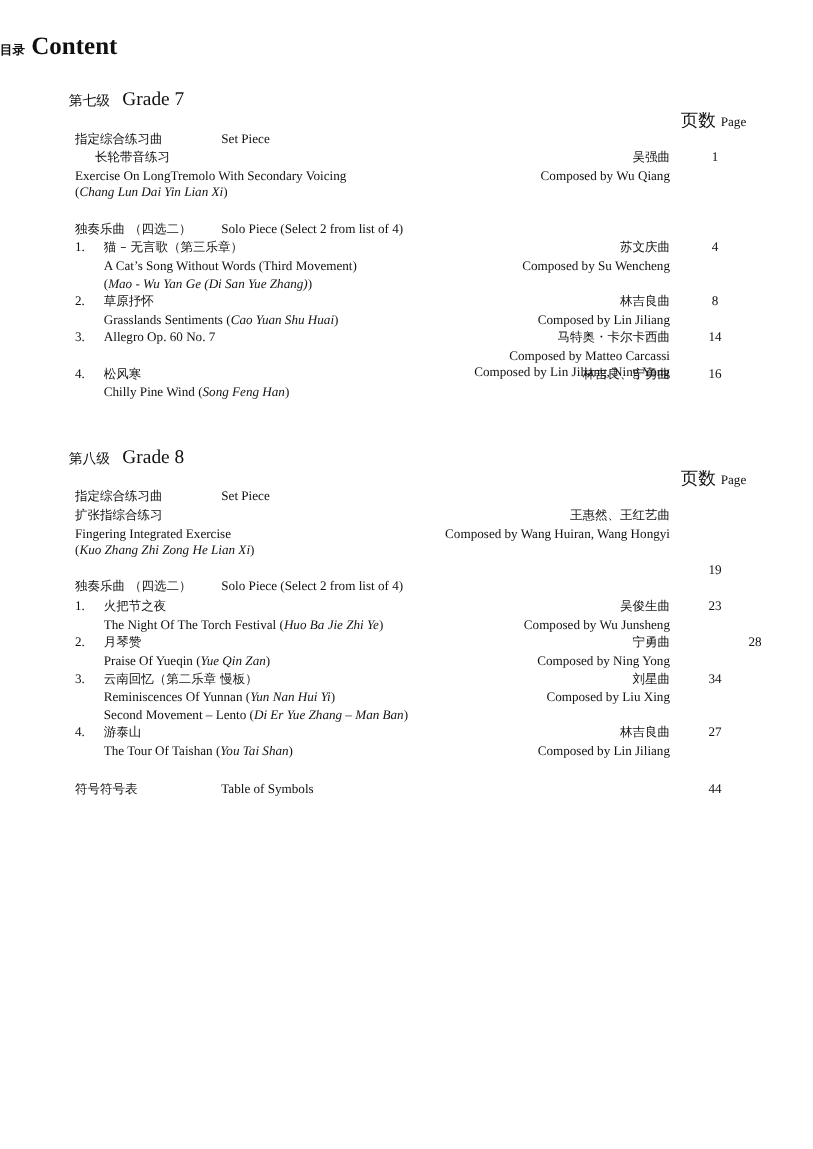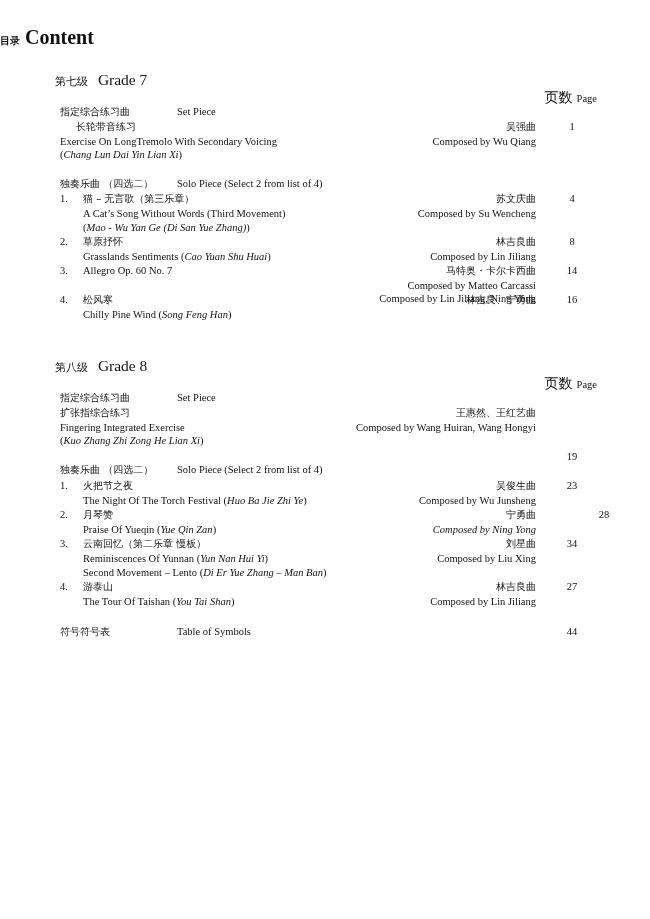--- a/index.html
+++ b/index.html
@@ -103,21 +103,21 @@
 <div class="abs txt cn right" style="top:479px;">吴俊生曲</div>
 <div class="abs txt pg" style="top:479px;">23</div>
 <div class="abs txt l1" style="top:494px;"><span>The Night Of The Torch Festival</span> (<i>Huo Ba Jie Zhi Ye</i>)</div>
 <div class="abs txt right" style="top:494px;">Composed by Wu Junsheng</div>
 
 <div class="abs txt num" style="top:508px;">2.</div>
 <div class="abs txt cn l1" style="top:508px;">月琴赞</div>
 <div class="abs txt cn right" style="top:508px;">宁勇曲</div>
 <div class="abs txt pg" style="top:508px;margin-left:32px;">28</div>
 <div class="abs txt l1" style="top:523px;"><span>Praise Of Yueqin</span> (<i>Yue Qin Zan</i>)</div>
-<div class="abs txt right" style="top:523px;font-style:italic;">Composed by Ning Yong</div>
+<div class="abs txt right" style="top:523px;">Composed by Ning Yong</div>
 
 <div class="abs txt num" style="top:537px;">3.</div>
 <div class="abs txt cn l1" style="top:537px;">云南回忆（第二乐章 慢板）</div>
 <div class="abs txt cn right" style="top:537px;">刘星曲</div>
 <div class="abs txt pg" style="top:537px;">34</div>
 <div class="abs txt l1" style="top:552px;"><span>Reminiscences Of Yunnan</span> (<i>Yun Nan Hui Yi</i>)</div>
 <div class="abs txt right" style="top:552px;">Composed by Liu Xing</div>
 <div class="abs txt l1" style="top:566px;"><span>Second Movement – Lento</span> (<i>Di Er Yue Zhang – Man Ban</i>)</div>
 
 <div class="abs txt num" style="top:580px;">4.</div>

